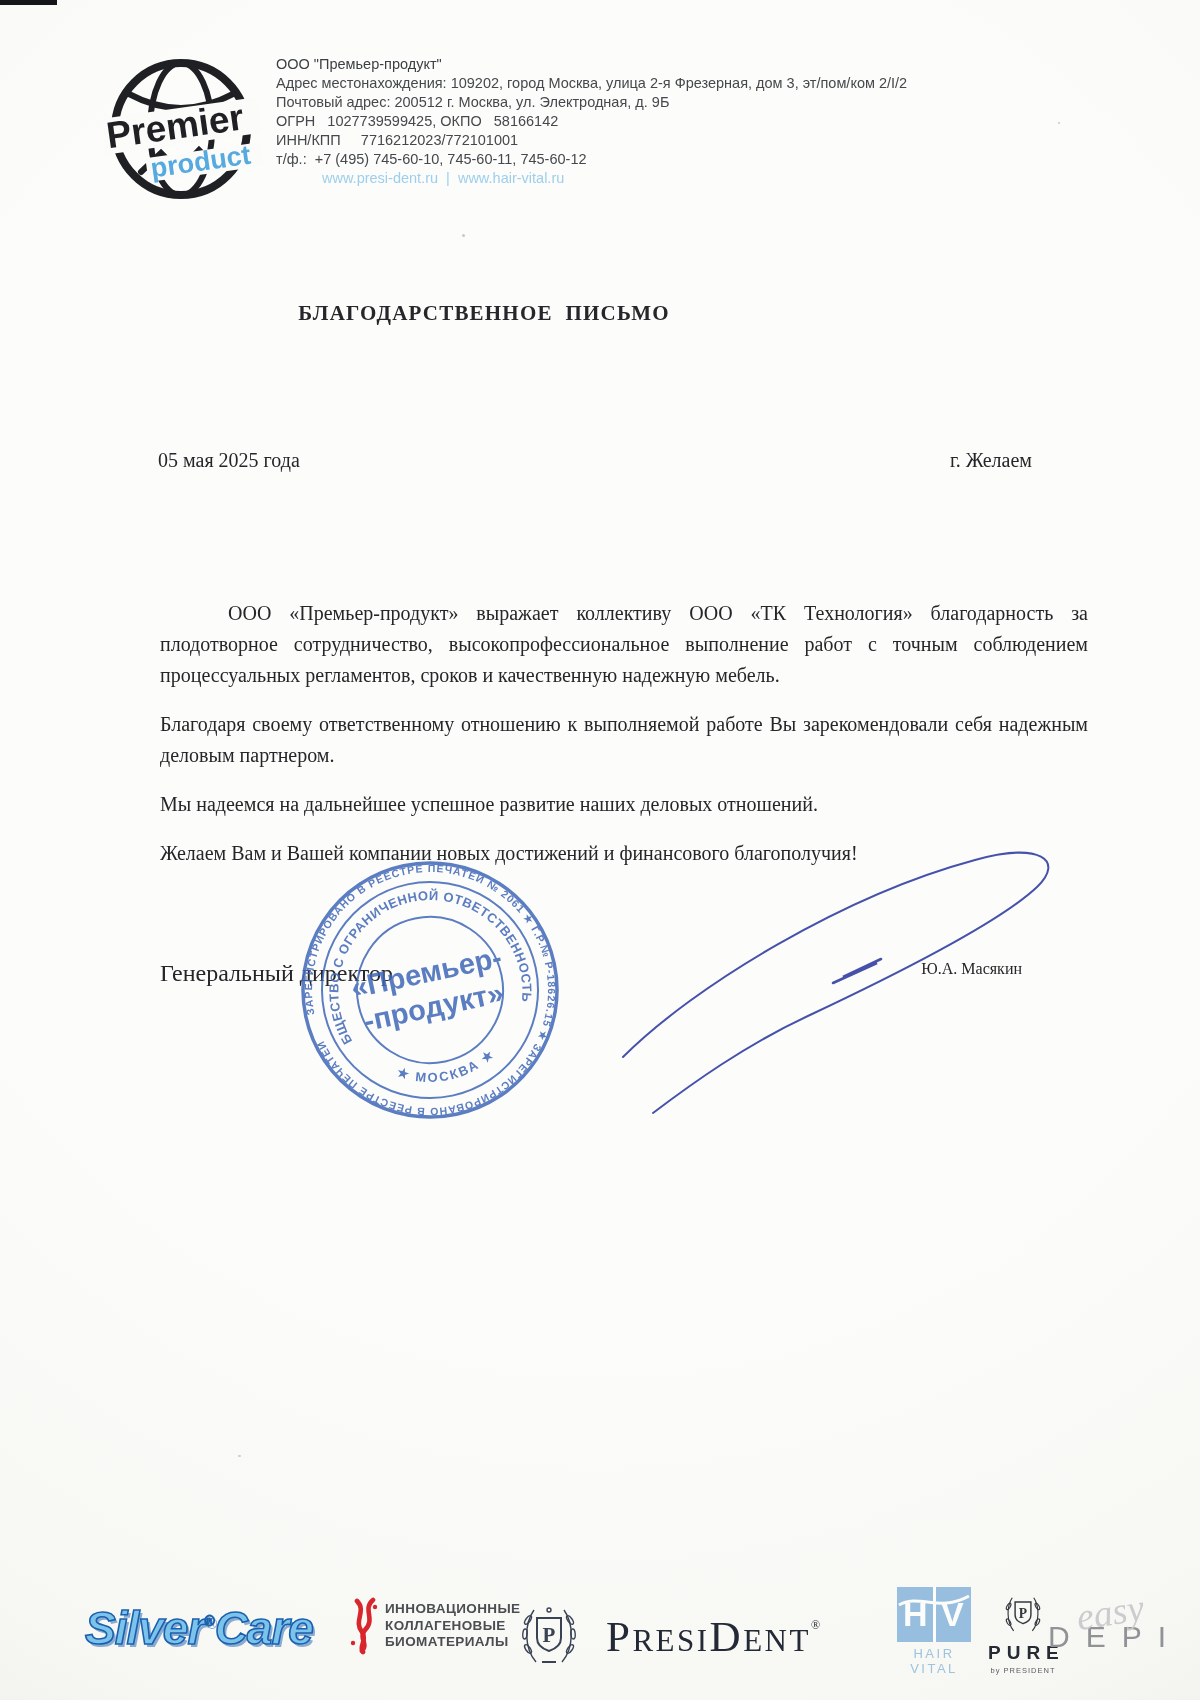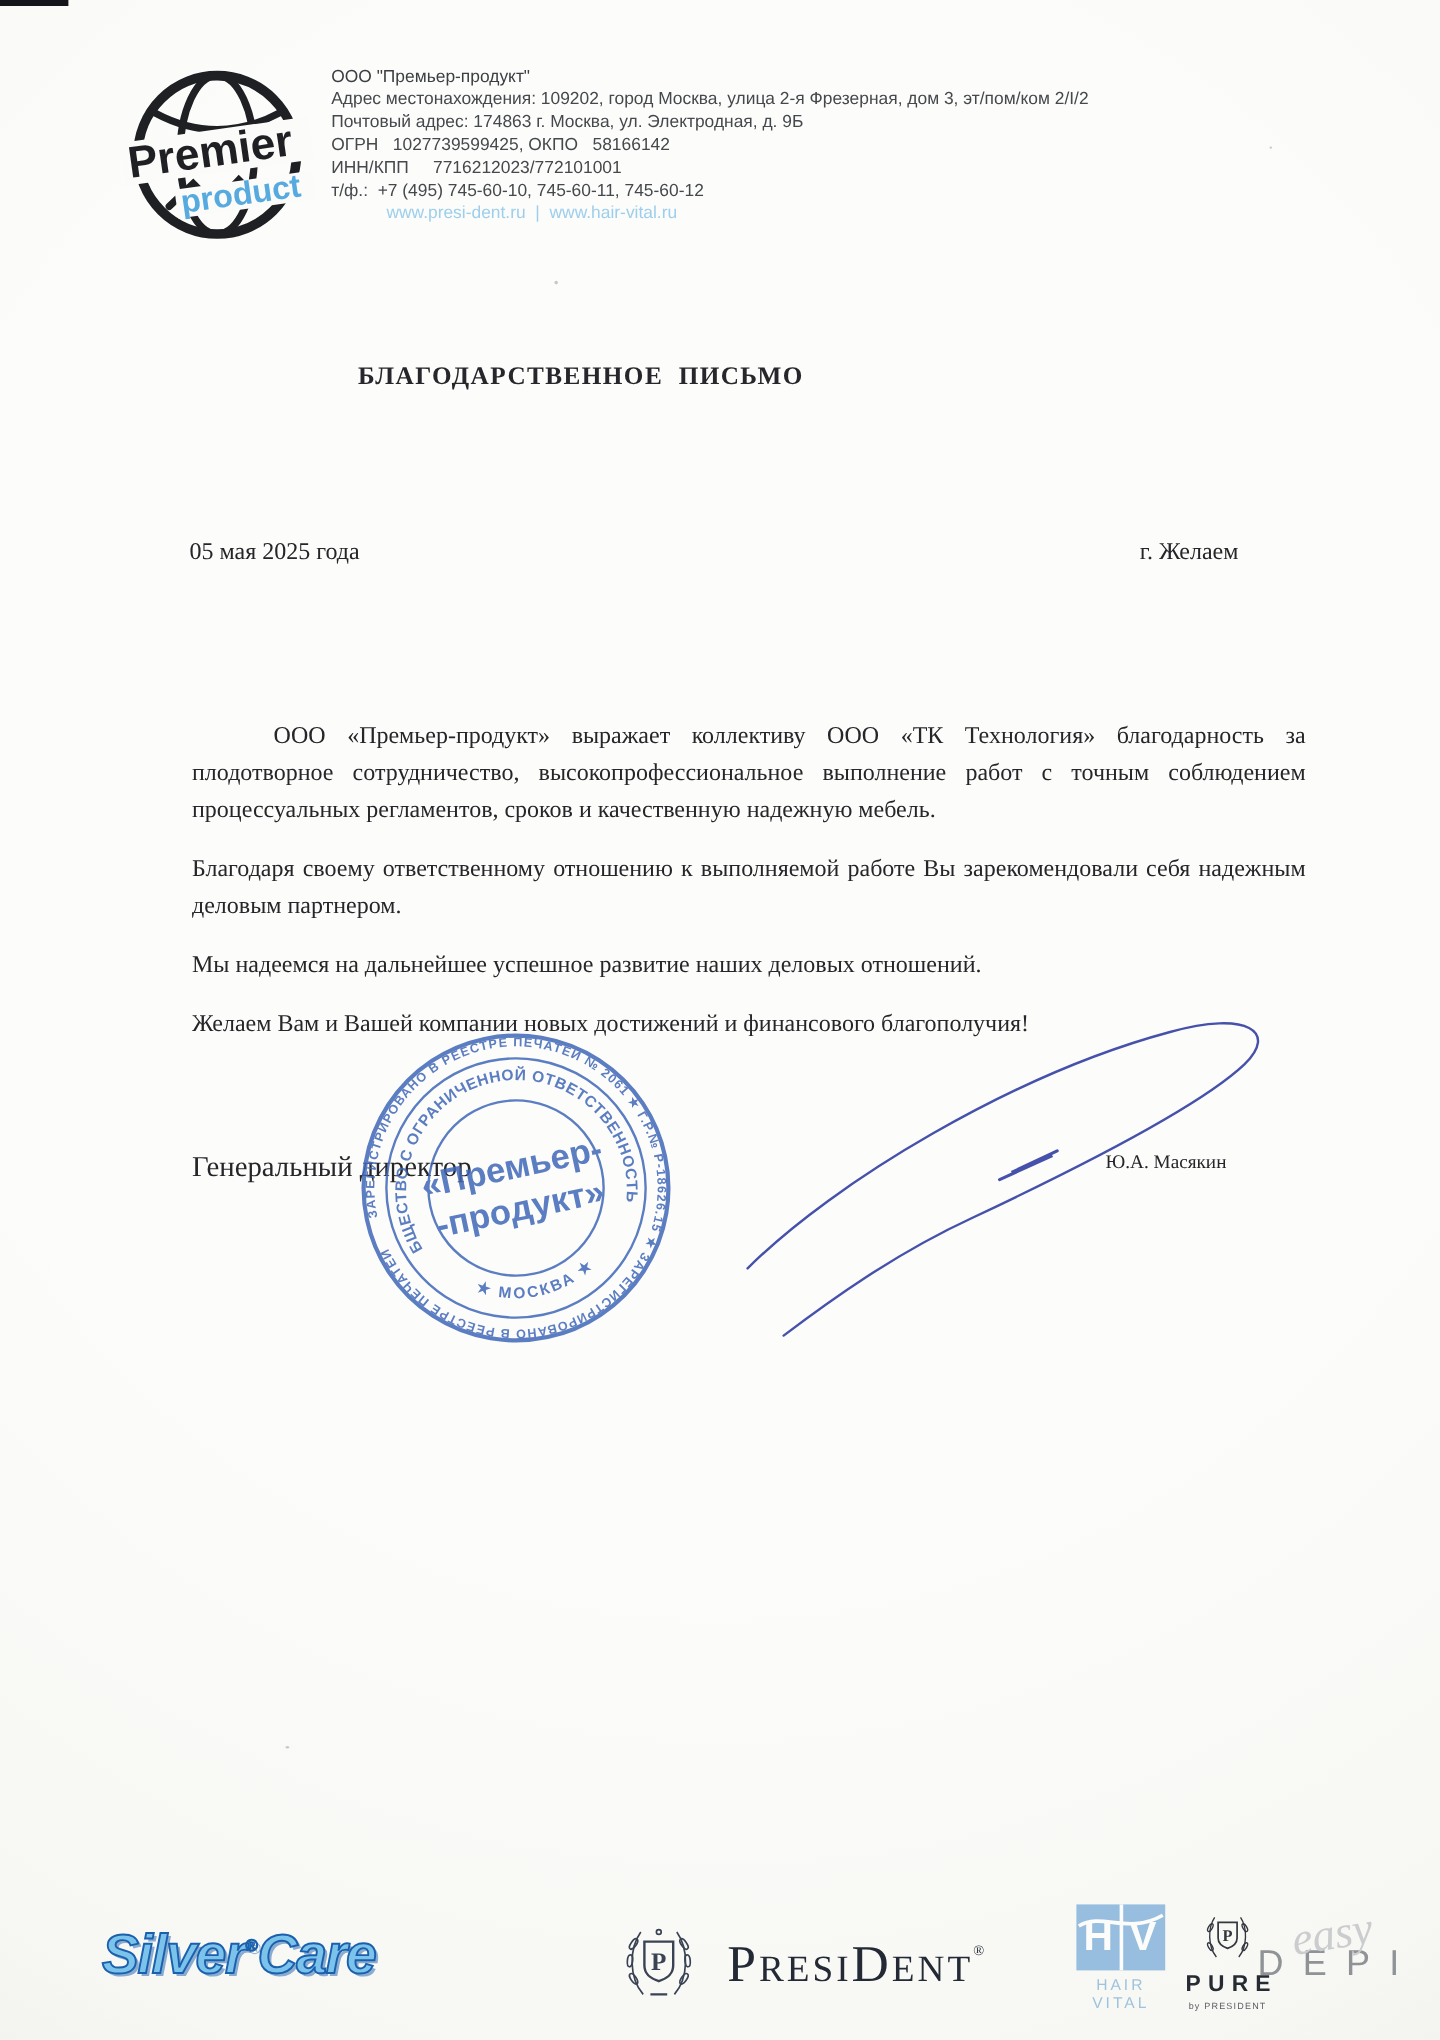--- a/index.html
+++ b/index.html
@@ -87,21 +87,21 @@
     </g>
     <g transform="rotate(-8 110 116)">
       <rect x="52" y="100" width="116" height="24" fill="#fbfbf9"></rect>
       <text x="56" y="120" font-family="Liberation Sans, sans-serif" font-weight="bold" font-size="27" fill="#56aadf">product</text>
     </g>
   </svg>
 
   <div class="hdr-info">
     <div class="hdr-line first">ООО "Премьер-продукт"</div>
     <div class="hdr-line">Адрес местонахождения: 109202, город Москва, улица 2-я Фрезерная, дом 3, эт/пом/ком 2/I/2</div>
-    <div class="hdr-line">Почтовый адрес: 174863 г. Москва, ул. Электродная, д. 9Б</div>
+    <div class="hdr-line">Почтовый адрес: 200512 г. Москва, ул. Электродная, д. 9Б</div>
     <div class="hdr-line">ОГРН   1027739599425, ОКПО   58166142</div>
     <div class="hdr-line">ИНН/КПП     7716212023/772101001</div>
     <div class="hdr-line">т/ф.:  +7 (495) 745-60-10, 745-60-11, 745-60-12</div>
     <div class="hdr-line hdr-link">www.presi-dent.ru  |  www.hair-vital.ru</div>
   </div>
 
   <div class="title">БЛАГОДАРСТВЕННОЕ  ПИСЬМО</div>
 
   <div class="dateline-date">05 мая 2025 года</div>
   <div class="dateline-city">г. Желаем</div>
@@ -144,20 +144,35 @@
 
   <svg class="signature" viewBox="0 0 480 300">
     <g fill="none" stroke="#2c3aa0" stroke-width="2" stroke-linecap="round">
       <path d="M 28 232 C 100 160, 250 70, 380 35 C 445 17, 470 35, 442 62 C 405 97, 300 150, 215 190 C 150 220, 95 260, 58 288"></path>
       <path d="M 238 158 L 282 138 L 248 152 L 286 134" stroke-width="2.6"></path>
     </g>
   </svg>
 
   <div class="silvercare"><span>Silver</span><span class="reg">®</span><span>Care</span></div>
 
+  <div class="collagen">
+    <svg class="collagen-icon" viewBox="0 0 30 58">
+      <g fill="none" stroke="#d8262c" stroke-width="4.6" stroke-linecap="round">
+        <path d="M8 4 C18 14 4 24 13 35 C19 43 9 50 14 55"></path>
+        <path d="M24 3 C13 12 27 22 16 33 C9 41 20 47 13 54"></path>
+      </g>
+      <circle cx="26" cy="10" r="2.2" fill="#d8262c"></circle>
+      <circle cx="4" cy="46" r="2.2" fill="#d8262c"></circle>
+    </svg>
+    <div class="collagen-text">
+      <div>ИННОВАЦИОННЫЕ</div>
+      <div>КОЛЛАГЕНОВЫЕ</div>
+      <div>БИОМАТЕРИАЛЫ</div>
+    </div>
+  </div>
 
   <div class="president">
     <svg class="president-crest" viewBox="0 0 58 64">
       <g fill="none" stroke="#3a4354" stroke-width="1.4">
         <path d="M14 6 C4 20 4 44 16 58"></path>
         <path d="M44 6 C54 20 54 44 42 58"></path>
         <ellipse cx="8" cy="16" rx="5" ry="2.2" transform="rotate(-55 8 16)"></ellipse>
         <ellipse cx="5" cy="30" rx="5" ry="2.2" transform="rotate(-85 5 30)"></ellipse>
         <ellipse cx="8" cy="45" rx="5" ry="2.2" transform="rotate(55 8 45)"></ellipse>
         <ellipse cx="50" cy="16" rx="5" ry="2.2" transform="rotate(55 50 16)"></ellipse>

